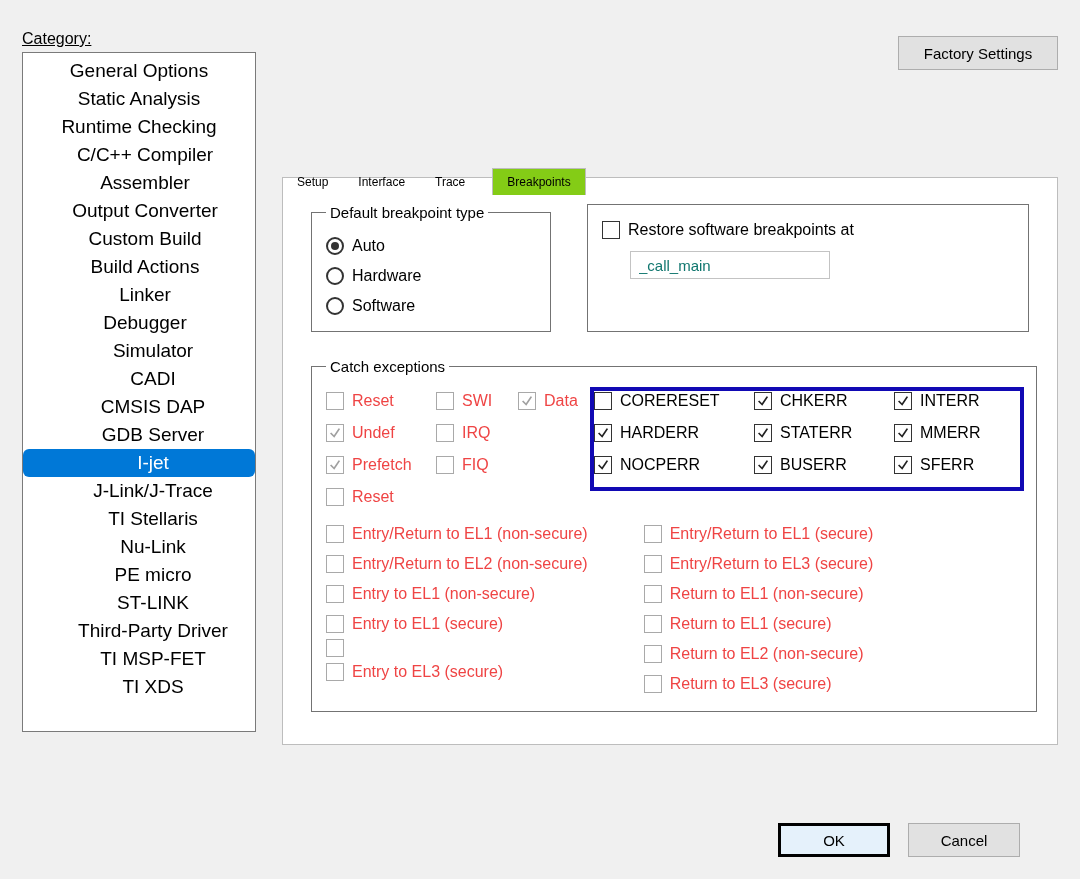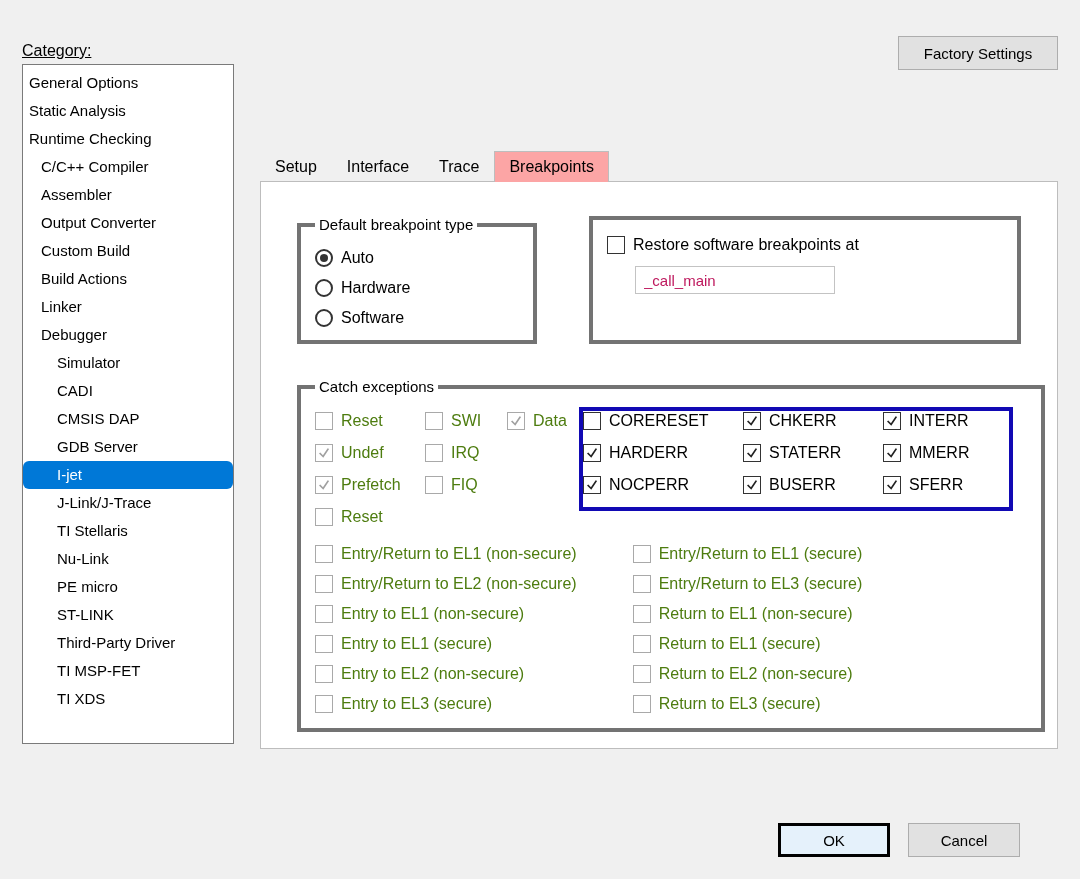--- a/index.html
+++ b/index.html
@@ -18,34 +18,35 @@
     position: relative;
     padding: 30px 22px 22px 22px;
   }
   .top-row {
     display: flex;
     align-items: flex-start;
     gap: 26px;
     height: 720px;
   }
   .left-pane { width: 244px; }
-  .category-label { font-size: 16px; text-decoration: underline; margin-bottom: 4px; margin-top: 12px; }
+  .category-label { font-size: 16px; text-decoration: underline; margin-bottom: 4px; }
   .category-list {
     border: 1px solid #7a7a7a;
     background: #fff;
     height: 680px;
     overflow: hidden;
     padding: 4px 0;
   }
   .cat-item {
-    font-size: 15px;
+    font-size: 19px;
     line-height: 28px;
     padding: 0 6px;
     white-space: nowrap;
     cursor: default;
+    text-align: center;
   }
   .cat-item.indent-1 { padding-left: 18px; }
   .cat-item.indent-2 { padding-left: 34px; }
   .cat-item.selected { background: #0078d7; color: #fff; border-radius: 6px; }
 
   .right-pane { flex: 1; position: relative; padding-top: 10px; }
   .factory-btn {
     position: absolute;
     top: 6px; right: 0;
     min-width: 160px; height: 34px;
@@ -57,45 +58,46 @@
   }
 
   .tabstrip {
     display: flex;
     align-items: flex-end;
     margin-top: 110px;
     position: relative;
     z-index: 2;
   }
   .tab {
-    font-size: 16px;
+    font-size: 12px;
     padding: 6px 14px;
     border: 1px solid transparent;
     border-bottom: none;
     cursor: pointer;
     background: transparent;
     position: relative;
-    top: 1px;
+    top: 18px;
   }
   .tab.active {
-    background: #fca5a5;
+    background: #84cc16;
     border-color: #bdbdbd;
     border-bottom-color: #fff;
+    margin-left: 12px;
   }
   .tabpanel {
     border: 1px solid #bdbdbd;
     background: #fff;
     height: 568px;
     padding: 22px 24px;
     position: relative;
   }
 
   fieldset {
-    border: 4px solid #737373;
-    margin: 12px;
+    border: 1px solid #737373;
+    margin: 4px;
     padding: 10px 14px 14px;
   }
   legend { font-size: 15px; padding: 0 4px; }
 
   .row1 { display: flex; gap: 28px; }
   .fs-bp { width: 240px; height: 128px; }
   .fs-restore { flex: 1; height: 128px; }
   .fs-catch { margin-top: 22px; height: 354px; width: 100%; position: relative; }
 
   .radio-row, .check-row { display:flex; align-items:center; gap:8px; line-height:30px; }
@@ -106,27 +108,27 @@
     width:18px; height:18px; border:1.5px solid #333; display:flex; align-items:center; justify-content:center;
     cursor:pointer; background:#fff;
     flex: none;
   }
   .chk.disabled { border-color:#a9a9a9; cursor:default; }
   .chk svg { width:14px; height:14px; display:none; }
   .chk.checked svg { display:block; }
   .chk svg path { stroke:#222; stroke-width:2; fill:none; }
   .chk.disabled svg path { stroke:#a0a0a0; }
   .lbl { font-size:16px; }
-  .lbl.disabled { color:#4d7c0f; }
+  .lbl.disabled { color:#ef4444; }
 
   .restore-row { display:flex; align-items:flex-start; gap:8px; margin-top:6px; }
   .restore-input {
     margin-top: 12px; margin-left:28px;
     width: 200px; height:28px; border:1px solid #c3c3c3;
-    padding:2px 8px; font-size:15px; color:#be185d; background:#fff;
+    padding:2px 8px; font-size:15px; color:#0f766e; background:#fff;
   }
 
   .catch-grid { display:flex; gap:10px; }
   .catch-col { display:flex; flex-direction:column; }
   .catch-col .check-row { line-height:32px; }
 
   .highlight-box {
     position:absolute;
     border:4px solid #1109b4;
     pointer-events:none;
@@ -369,21 +371,20 @@
                 <div class="check-row">
                   <span class="chk disabled"></span>
                   <span class="lbl disabled">Entry to EL1 (non-secure)</span>
                 </div>
                 <div class="check-row">
                   <span class="chk disabled"></span>
                   <span class="lbl disabled">Entry to EL1 (secure)</span>
                 </div>
                 <div class="check-row">
                   <span class="chk disabled"></span>
-                  <span class="lbl disabled">Entry to EL2 (non-secure)</span>
                 </div>
                 <div class="check-row">
                   <span class="chk disabled"></span>
                   <span class="lbl disabled">Entry to EL3 (secure)</span>
                 </div>
               </div>
             <div class="el-col" id="el-right">
                 <div class="check-row">
                   <span class="chk disabled"></span>
                   <span class="lbl disabled">Entry/Return to EL1 (secure)</span>

